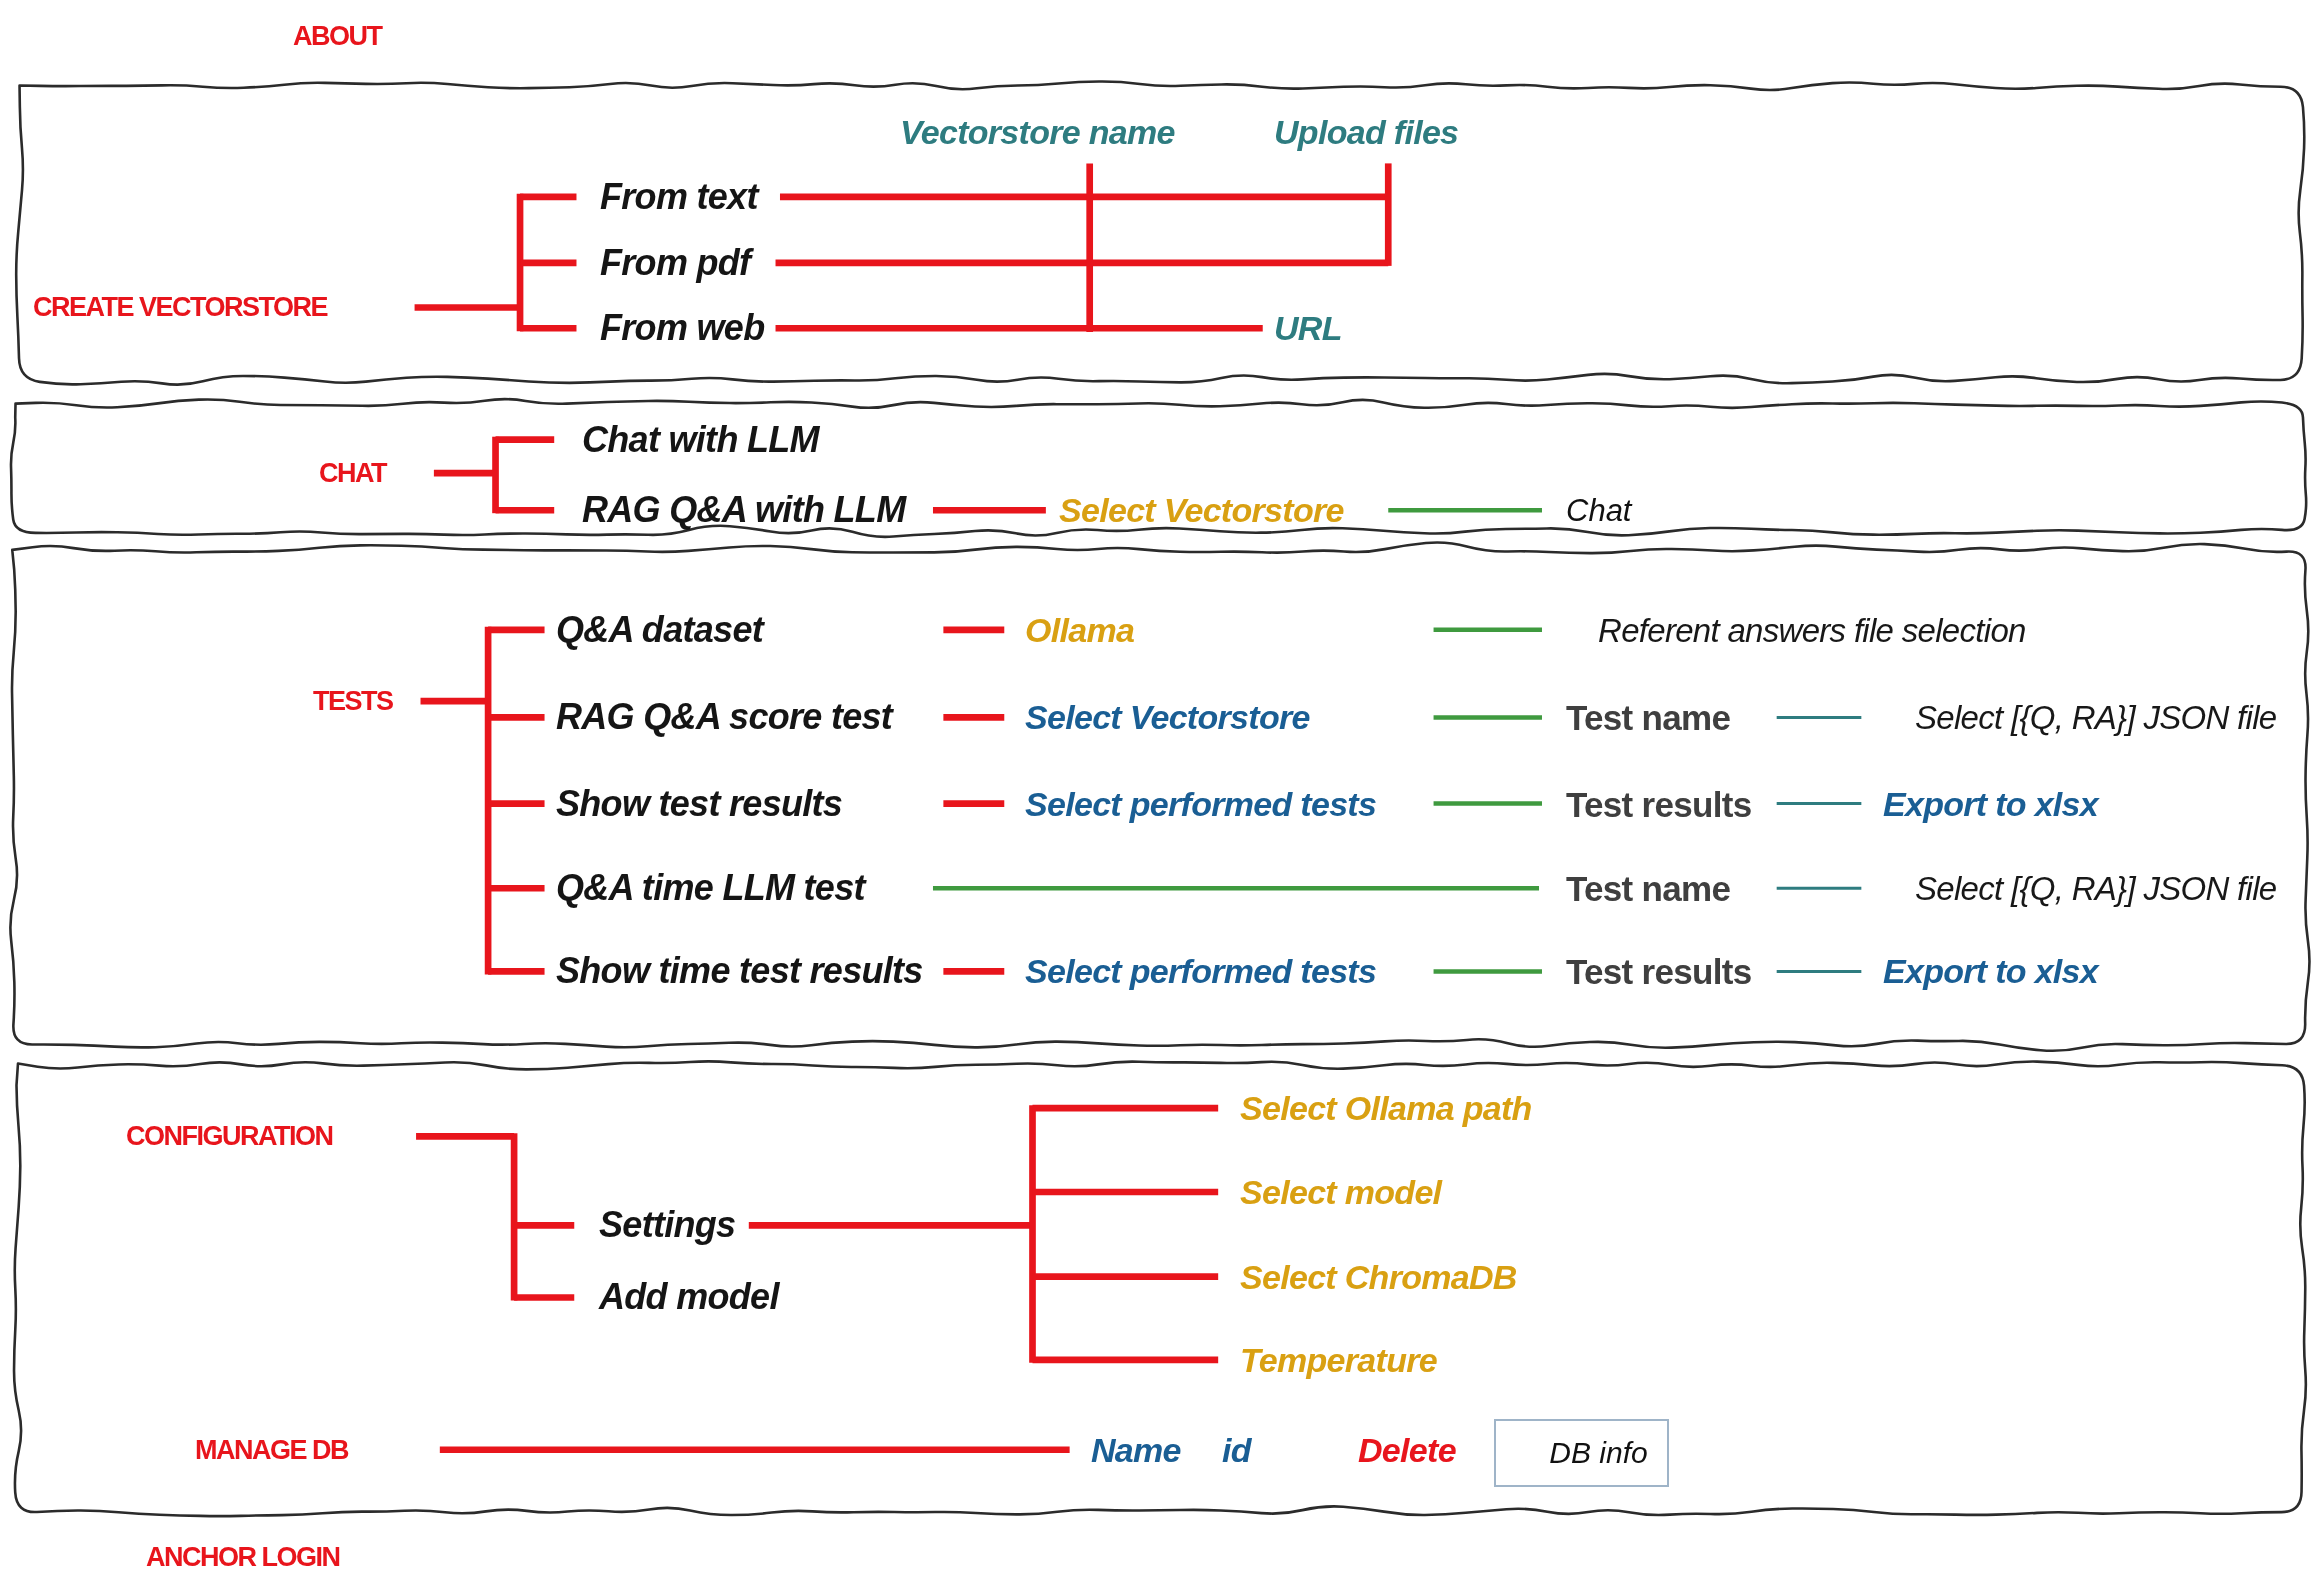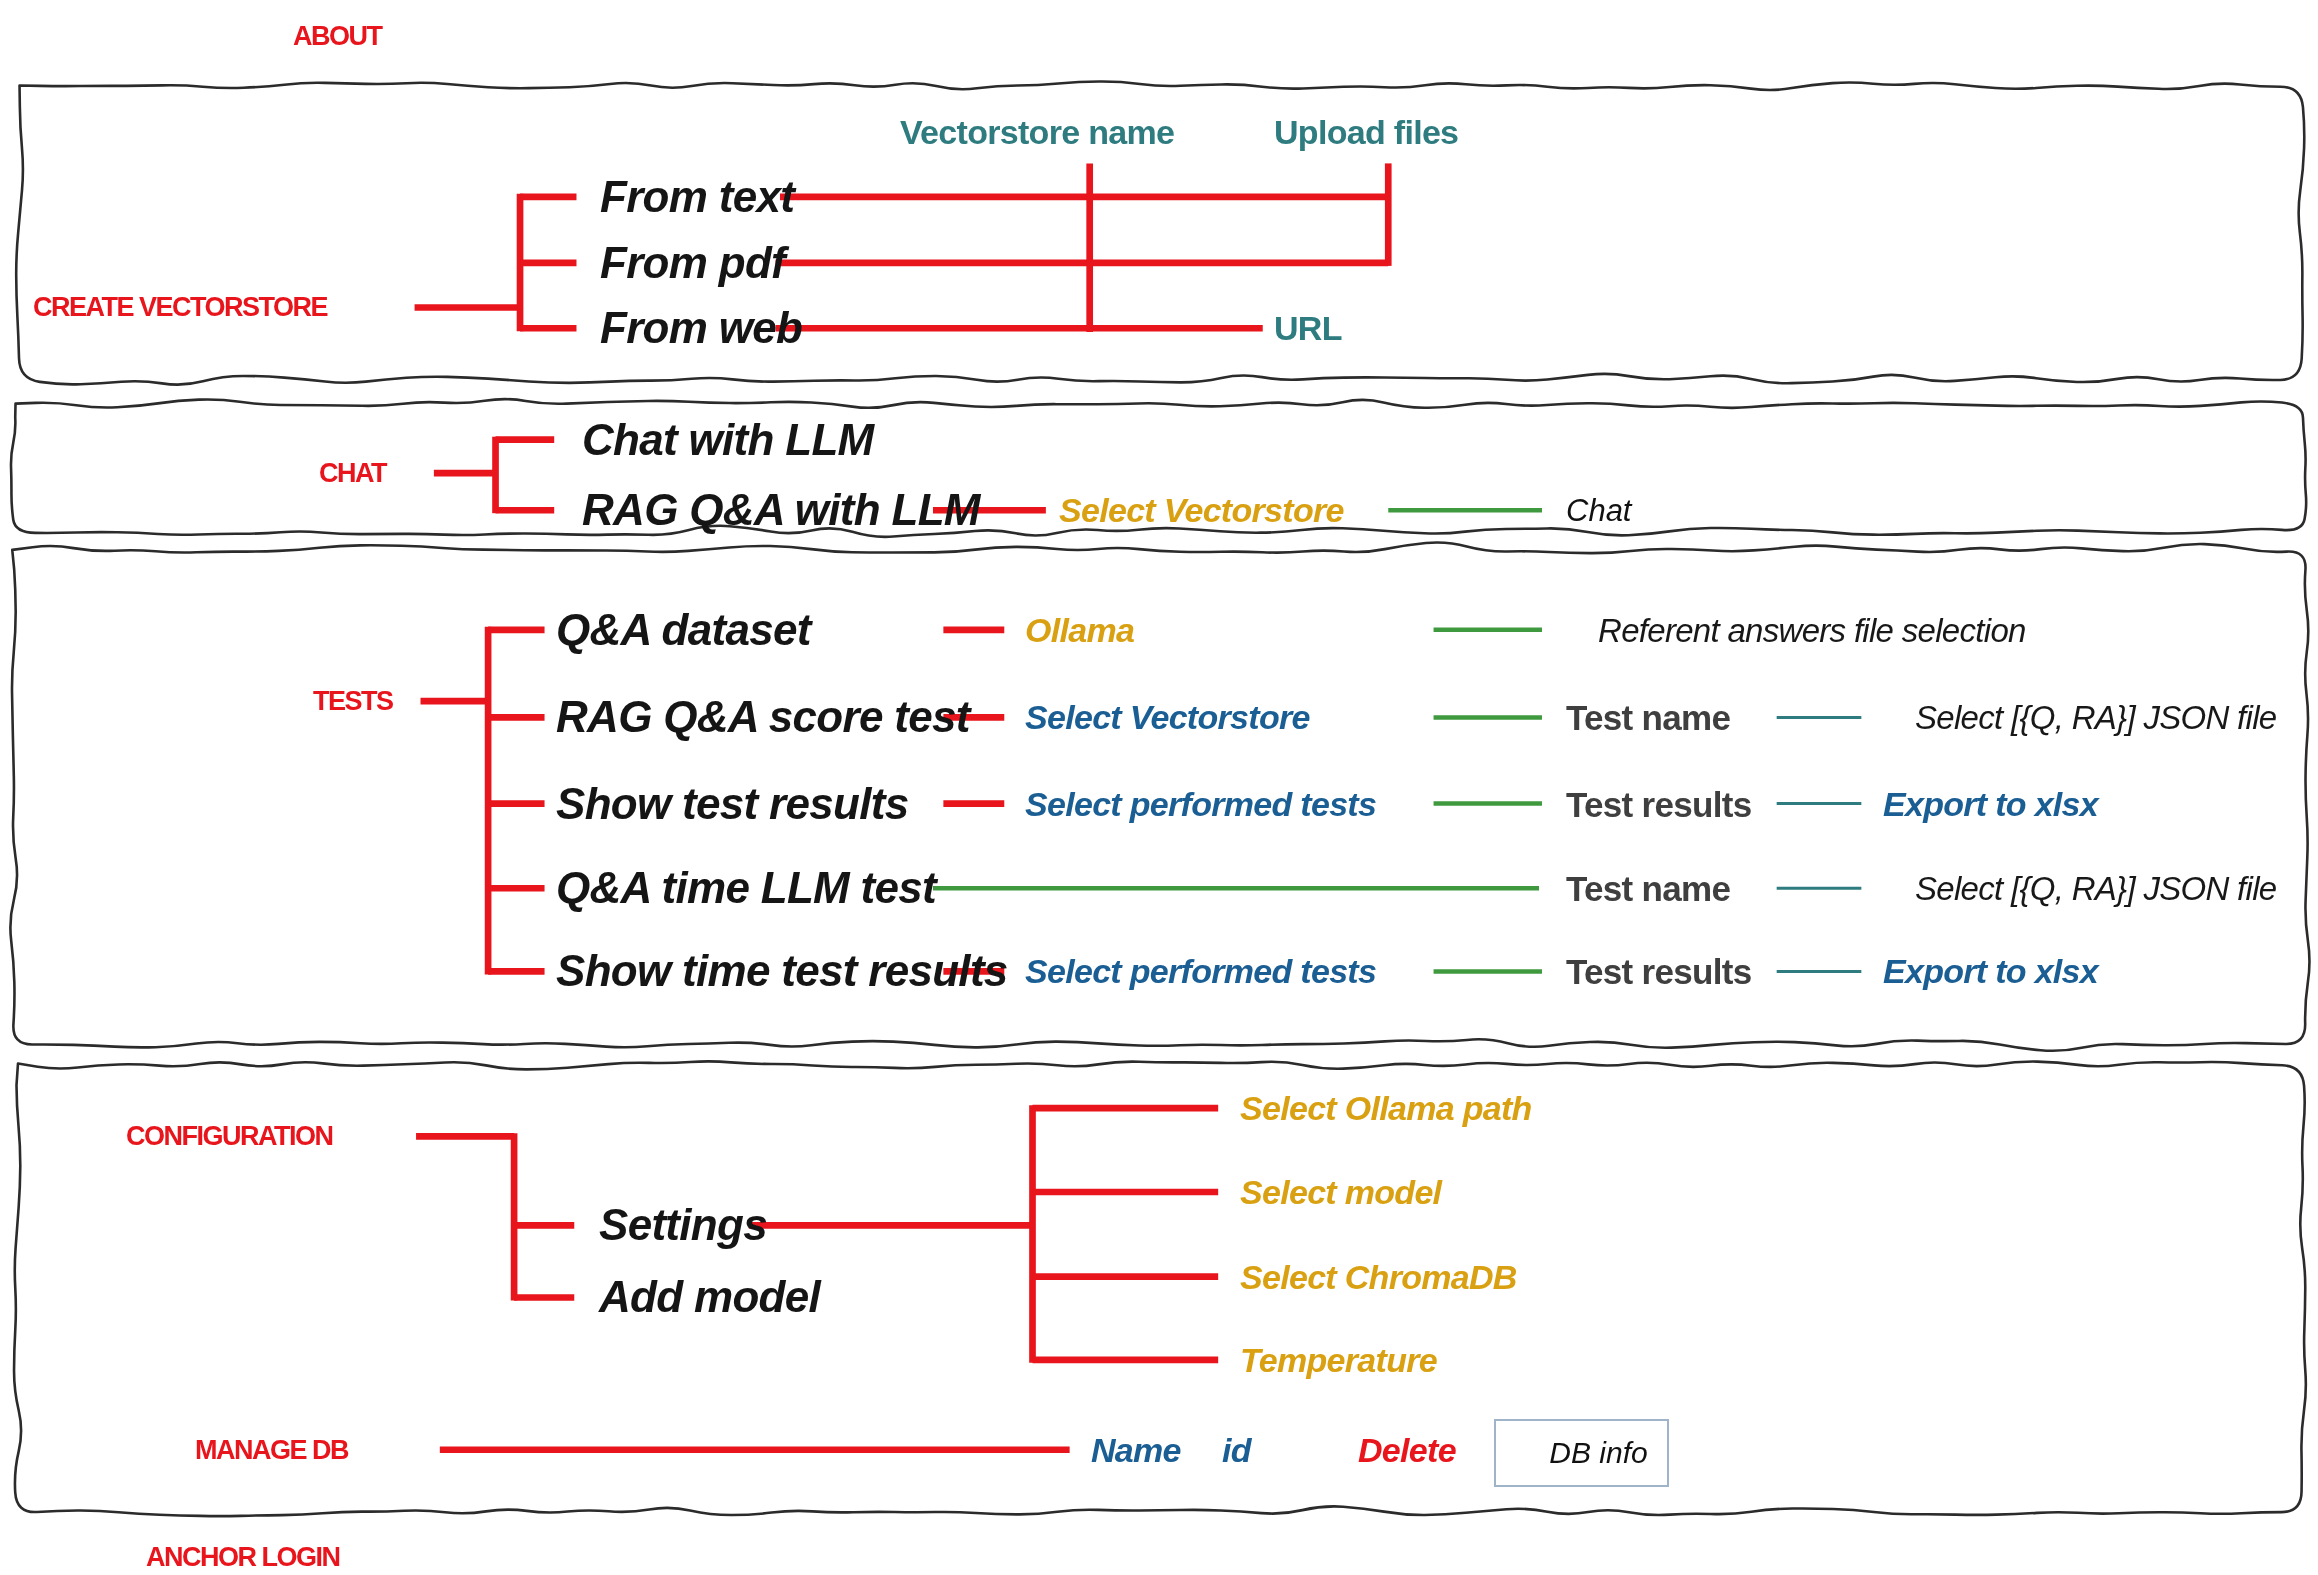--- a/index.html
+++ b/index.html
@@ -2,22 +2,22 @@
 <html style="--red: #E8151C; --teal: #2E7C80; --gold: #D9A012; --blue: #1A5E94; --green: #3F9A3F; --gray: #3F3F3F; --border: #2B2B2B; --dbinfo: #9FB4C8;font-size:12px"><head>
 <meta charset="utf-8">
 <style>
   html,body{margin:0;padding:0;background:#ffffff;}
   body{width:2319px;height:1576px;position:relative;overflow:hidden;
        font-family:"Liberation Sans",sans-serif;}
   #canvas{position:absolute;inset:0;}
   #wires{position:absolute;left:0;top:0;}
   .lbl{position:absolute;white-space:nowrap;transform:translateY(-50%);line-height:1;}
   .red-title{font-size:27px;font-weight:700;color:var(--red);letter-spacing:-1.5px;}
-  .item{font-size:44px;font-weight:700;font-style:italic;color:#151515;letter-spacing:-0.7px;text-align:right;}
-  .teal{font-size:34px;font-weight:700;color:var(--teal);letter-spacing:-0.7px;}
+  .item{font-size:36px;font-weight:700;font-style:italic;color:#151515;letter-spacing:-0.7px;text-align:right;}
+  .teal{font-size:34px;font-weight:700;font-style:italic;color:var(--teal);letter-spacing:-0.7px;}
   .gold{font-size:34px;font-weight:700;font-style:italic;color:var(--gold);letter-spacing:-0.7px;}
   .blue{font-size:34px;font-weight:700;font-style:italic;color:var(--blue);letter-spacing:-0.7px;}
   .redi{font-size:34px;font-weight:700;font-style:italic;color:var(--red);letter-spacing:-0.7px;text-align:right;}
   .grayi{font-size:35px;font-weight:700;color:var(--gray);letter-spacing:-0.7px;}
   .plain{font-size:33px;font-weight:500;font-style:italic;color:#181818;letter-spacing:-0.7px;margin-left:32px;}
   .chat-end{font-size:31px;font-style:italic;color:#111;}
   .dbinfo-box{position:absolute;left:1494px;top:1419px;width:171px;height:64px;
       border:2.2px solid var(--dbinfo);background:#fff;display:flex;align-items:center;justify-content:center;}
   .dbinfo-text{font-size:30px;font-style:italic;color:#111;margin-left:34px;}
 </style>

